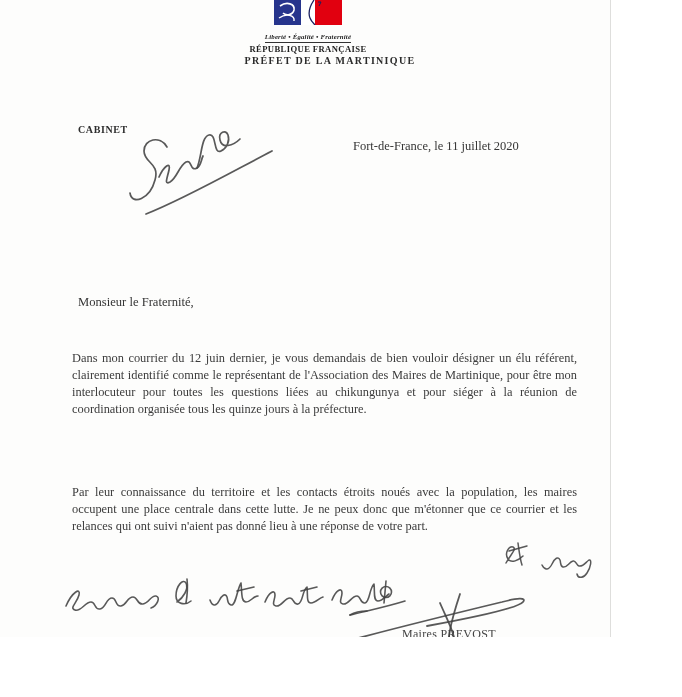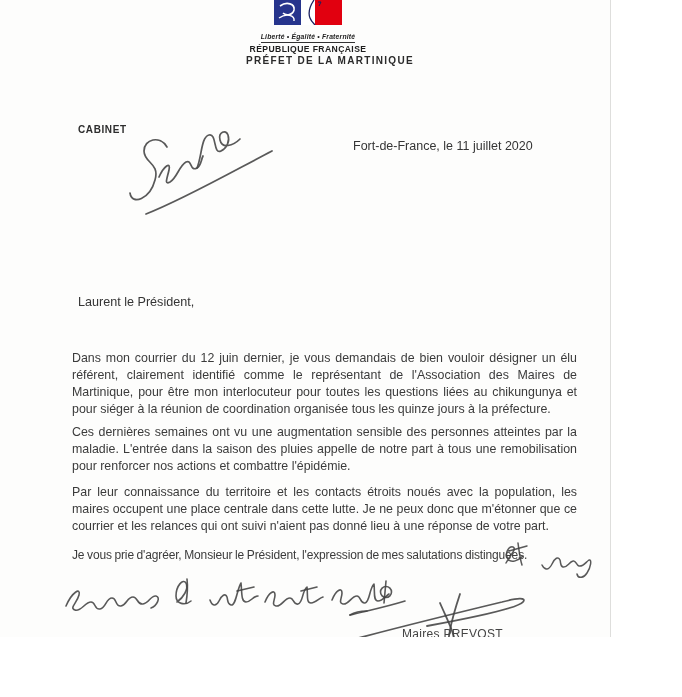--- a/index.html
+++ b/index.html
@@ -1,19 +1,19 @@
 <!DOCTYPE html>
 <html><head>
 <meta charset="utf-8">
 <style>
   html,body{margin:0;padding:0;background:#ffffff;}
   #canvas{
     position:relative;width:682px;height:637px;overflow:hidden;
     background:#ffffff;
-    font-family:Liberation Sans, sans-serif;
+    font-family:Liberation Serif, serif;
     color:#3a3a3a;
   }
   
   .scan-page{
     position:absolute;left:0;top:0;width:610px;height:697px;
     background:#fdfdfc;border-right:1px solid #dededc;
   }
   
   .letterhead{
     position:absolute;left:238px;top:0;width:140px;text-align:center;
@@ -84,27 +84,25 @@
       <path d="M40,0 C36,6 34,13 36,18 C37,21 39,23 41,25" stroke="#1a2060" stroke-width="1.3" fill="none"></path>
       <path d="M44,2 L47,2 L45,6" stroke="#1a2060" stroke-width="1" fill="none"></path>
     </svg>
     <div class="motto">Liberté • Égalité • Fraternité</div>
     <div class="republic">RÉPUBLIQUE FRANÇAISE</div>
   </div>
   <div class="issuer">PRÉFET DE LA MARTINIQUE</div>
 
   <div class="service">CABINET</div>
   <div class="dateline">Fort-de-France, le 11 juillet 2020</div>
-  <div class="salutation">Laurent le Président,</div>
+  <div class="salutation">Monsieur le Fraternité,</div>
 
   <p class="para" id="para-1">Dans mon courrier du 12 juin dernier, je vous demandais de bien vouloir désigner un élu référent, clairement identifié comme le représentant de l'Association des Maires de Martinique, pour être mon interlocuteur pour toutes les questions liées au chikungunya et pour siéger à la réunion de coordination organisée tous les quinze jours à la préfecture.</p>
-  <p class="para" id="para-2">Ces dernières semaines ont vu une augmentation sensible des personnes atteintes par la maladie. L'entrée dans la saison des pluies appelle de notre part à tous une remobilisation pour renforcer nos actions et combattre l'épidémie.</p>
   <p class="para" id="para-3">Par leur connaissance du territoire et les contacts étroits noués avec la population, les maires occupent une place centrale dans cette lutte. Je ne peux donc que m'étonner que ce courrier et les relances qui ont suivi n'aient pas donné lieu à une réponse de votre part.</p>
 
-  <div class="closing">Je vous prie d'agréer, Monsieur le Président, l'expression de mes salutations distinguées.</div>
   <div class="signer">Maires PREVOST</div>
 
   <svg class="hw-overlay" width="682" height="697" viewBox="0 0 682 697">
 
     <g stroke-width="1.7" aria-label="Signalé">
       <path d="M167,147 C160,135 144,139 144,151 C144,163 160,163 155,180 C150,199 132,206 130,193"></path>
       <path d="M159,177 C164,166 171,161 169,170 C167,179 164,185 170,182 C177,178 179,166 186,162 C192,159 190,172 197,168 C201,166 201,160 203,156"></path>
       <path d="M197,168 C202,156 201,137 209,135 C217,133 213,155 221,151 C227,148 230,141 228,135 C226,129 218,132 220,140 C222,149 233,146 240,139"></path>
       <path d="M146,214 C182,200 228,174 272,151"></path>
     </g>

